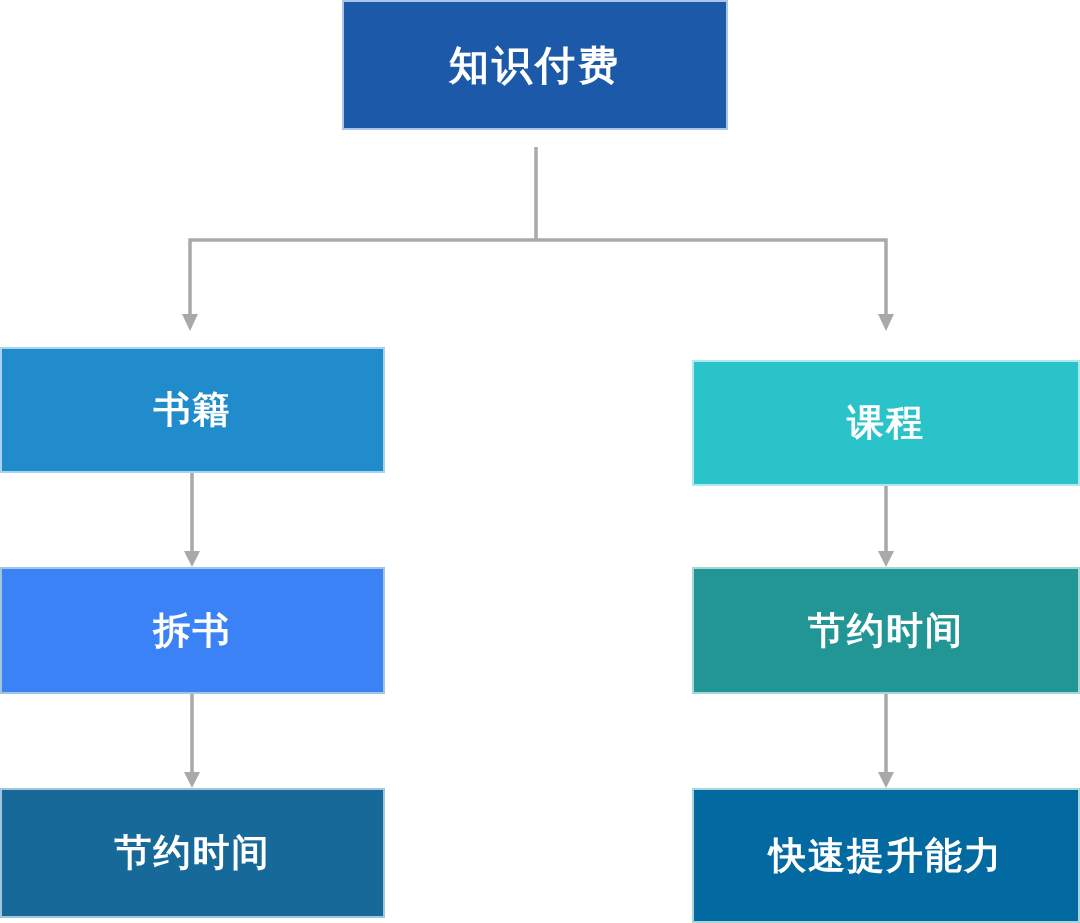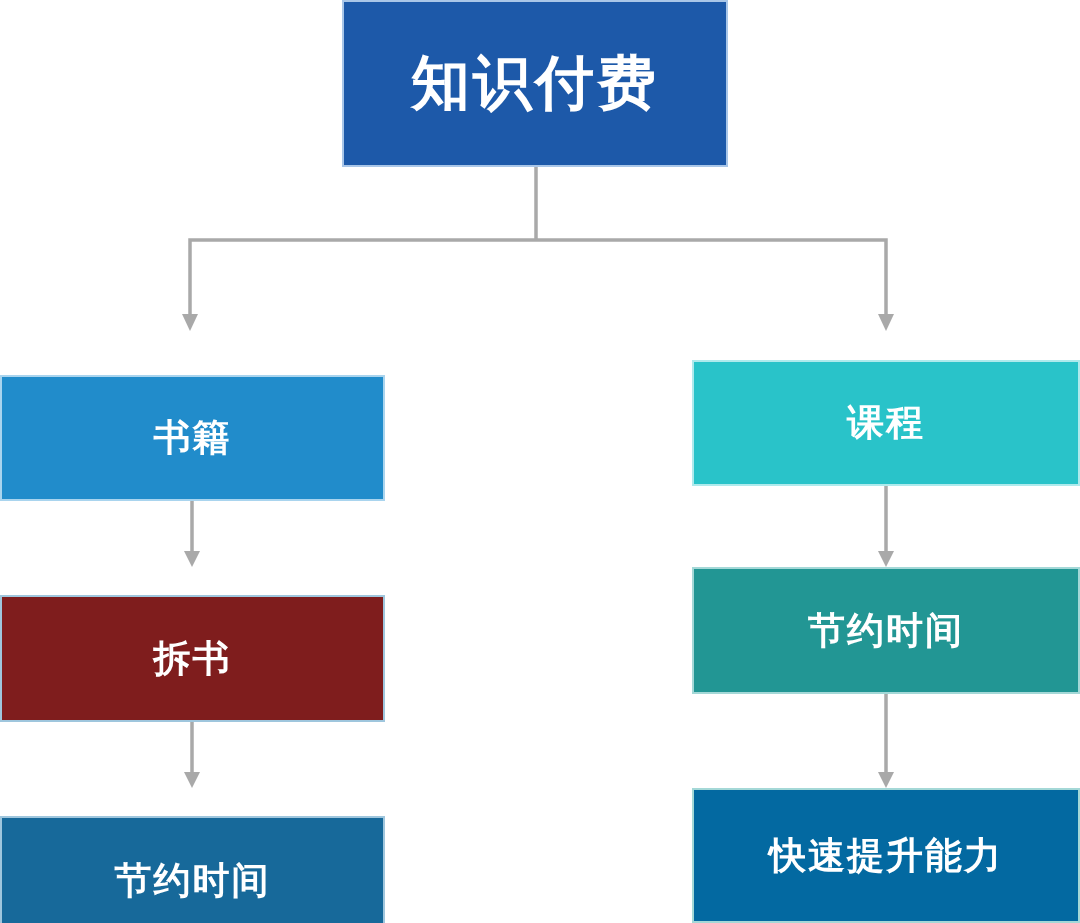--- a/index.html
+++ b/index.html
@@ -31,29 +31,29 @@
     color: #ffffff;
     font-weight: bold;
     box-sizing: border-box;
     border: 2px solid transparent;
     text-align: center;
   }
   .node-root {
     left: 342px;
     top: 0;
     width: 386px;
-    height: 167px;
-    font-size: 59px;
+    height: 130px;
+    font-size: 40px;
     letter-spacing: 3px;
   }
   .node-row {
     font-size: 37px;
     letter-spacing: 2px;
   }
-  .col-left  { left: 0;     width: 385px; margin-top: 28px; }
+  .col-left  { left: 0;     width: 385px; }
   .col-right { left: 692px; width: 388px; }
   .row-1 { top: 347px; height: 126px; }
   .row-2 { top: 567px; height: 127px; }
   .row-3 { top: 788px; height: 130px; }
   .row-3-right { top: 788px; height: 135px; }
 </style>
 </head>
 <body>
 
 <div class="canvas">
@@ -78,21 +78,21 @@
   </svg>
 
   <div class="node node-root" style="background-color: rgb(29, 89, 169); border-color: rgb(169, 198, 232);">
     <span>知识付费</span>
   </div>
 
   <div class="node node-row col-left row-1" style="background-color: rgb(33, 140, 203); border-color: rgb(169, 212, 238);">
     <span>书籍</span>
   </div>
 
-  <div class="node node-row col-left row-2" style="background-color: #7f1d1d; border-color: rgb(159, 198, 221);">
+  <div class="node node-row col-left row-2" style="background-color: #3b82f6; border-color: rgb(159, 198, 221);">
     <span>拆书</span>
   </div>
 
   <div class="node node-row col-left row-3" style="background-color: rgb(23, 105, 154); border-color: rgb(159, 198, 221);">
     <span>节约时间</span>
   </div>
 
   <div class="node node-row col-right row-1" style="background-color: rgb(41, 195, 201); border-color: rgb(174, 234, 236); margin-top: 13px;">
     <span>课程</span>
   </div>

